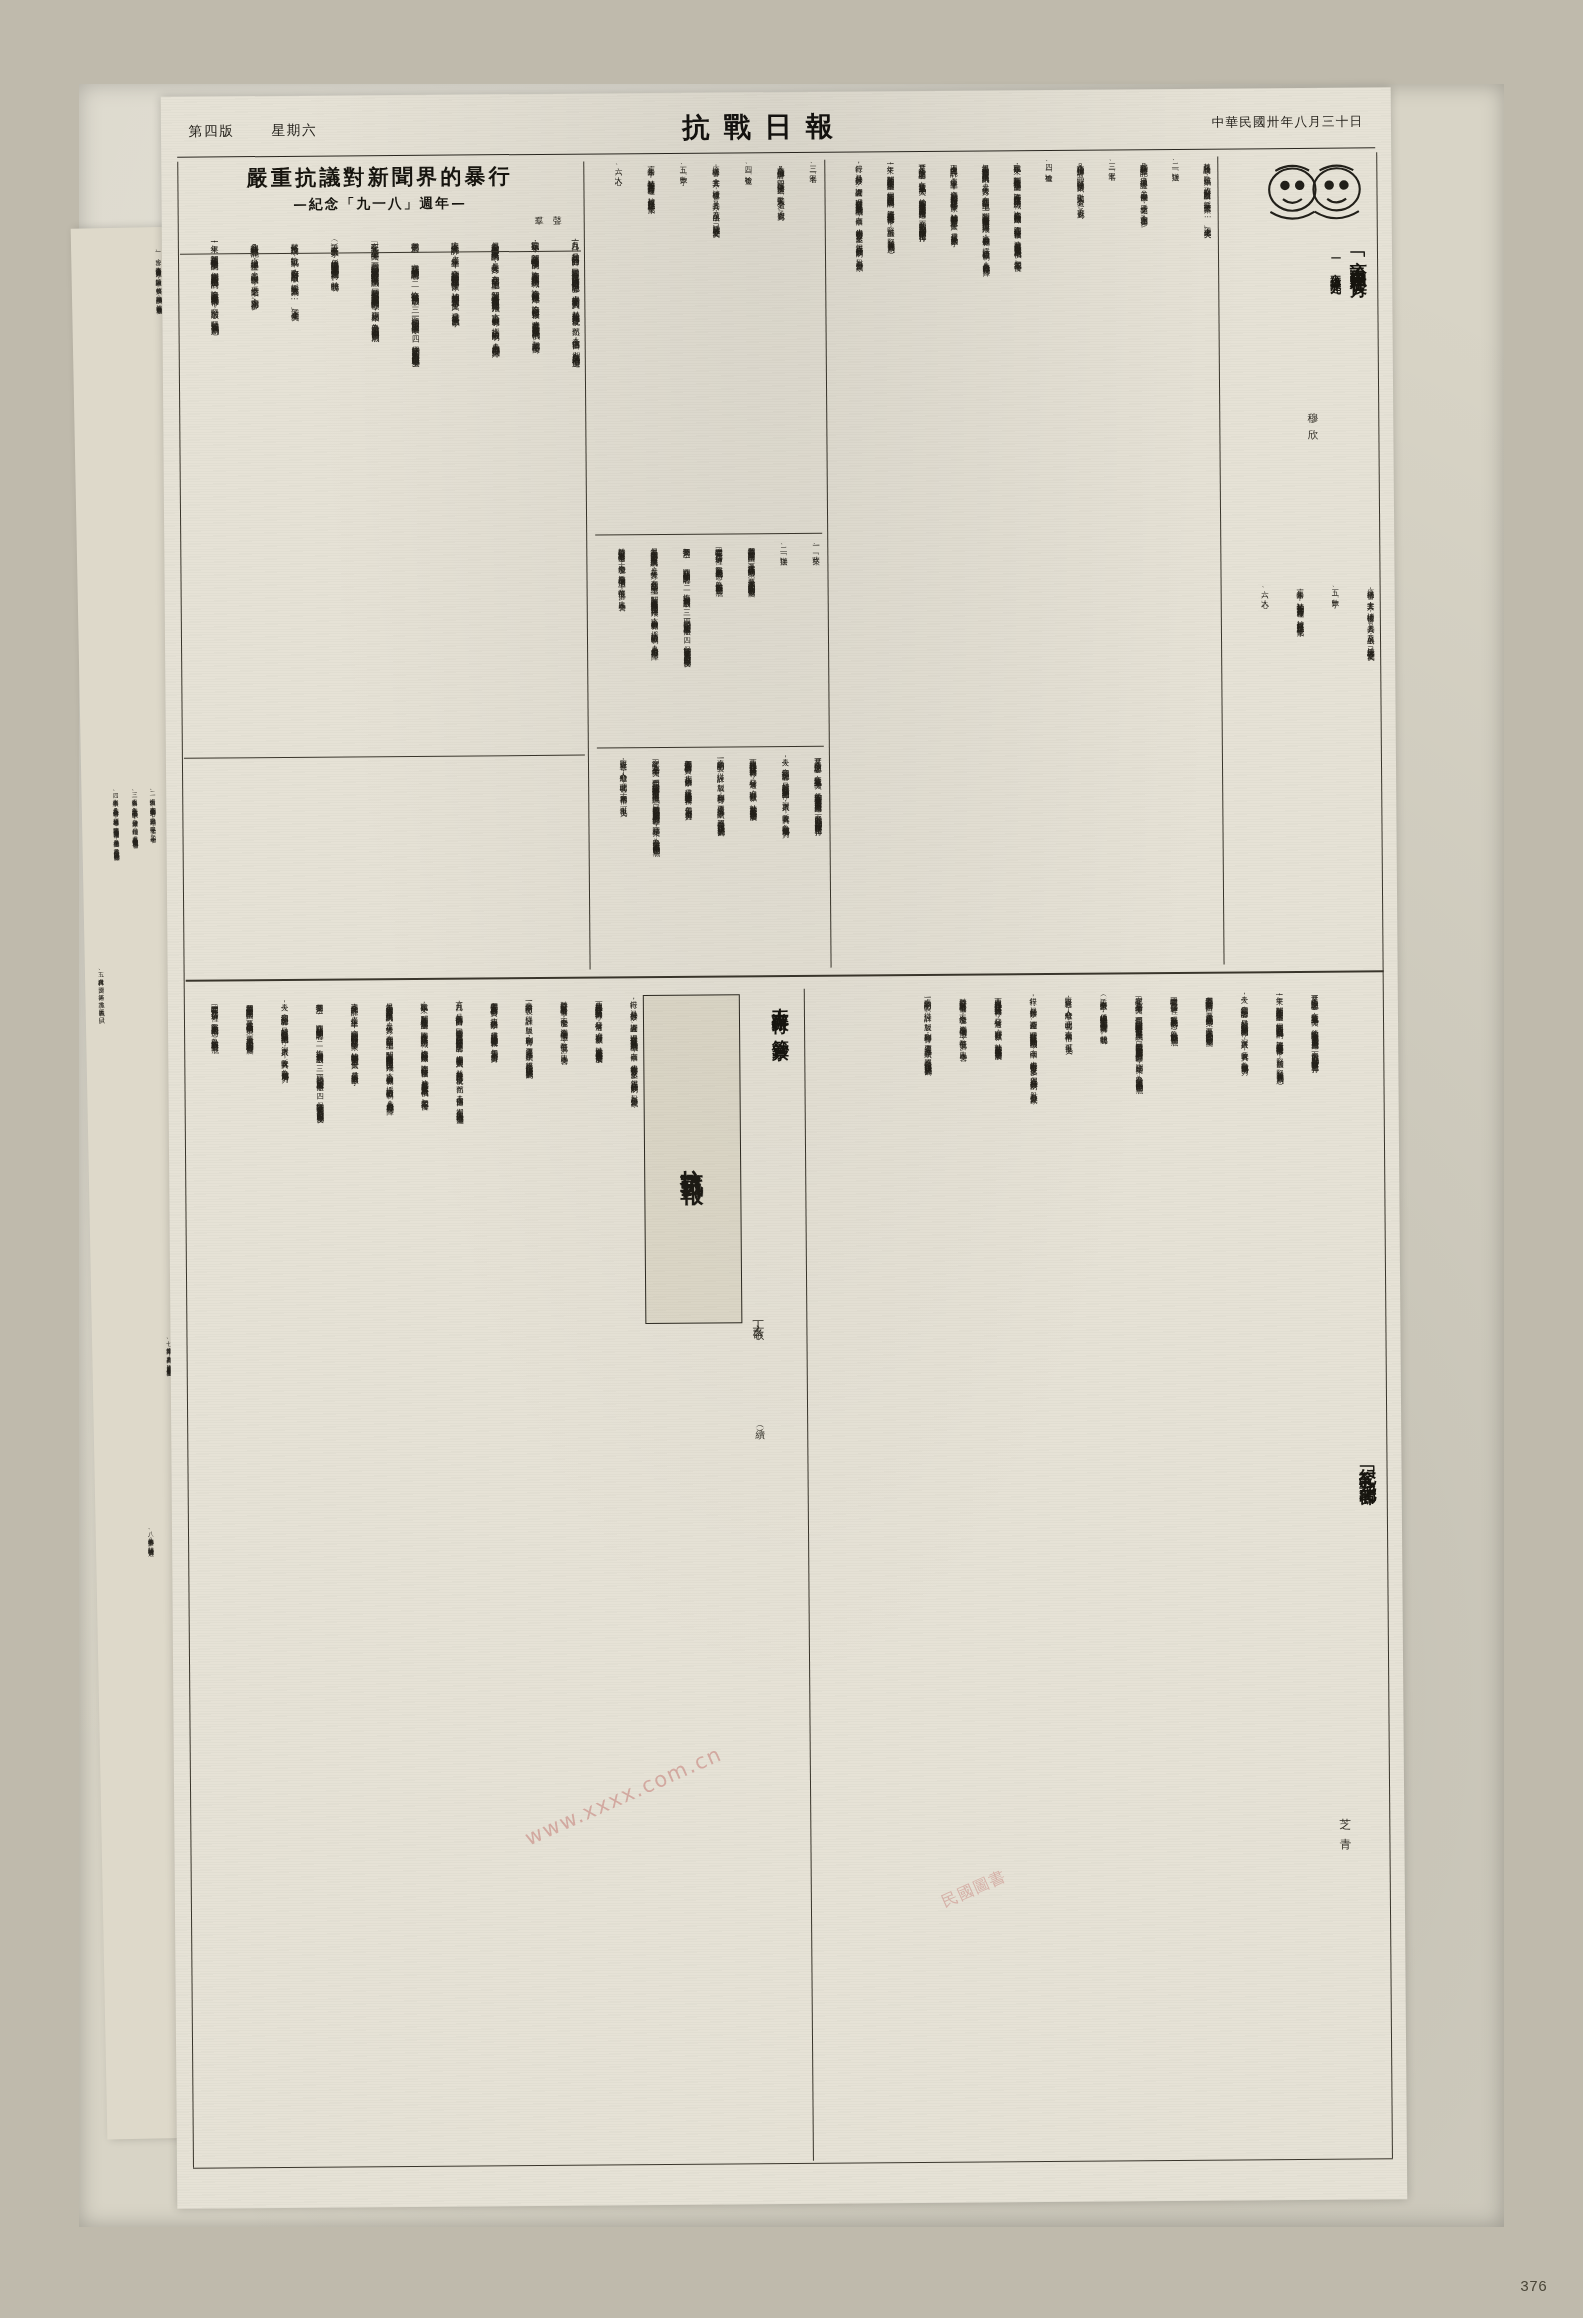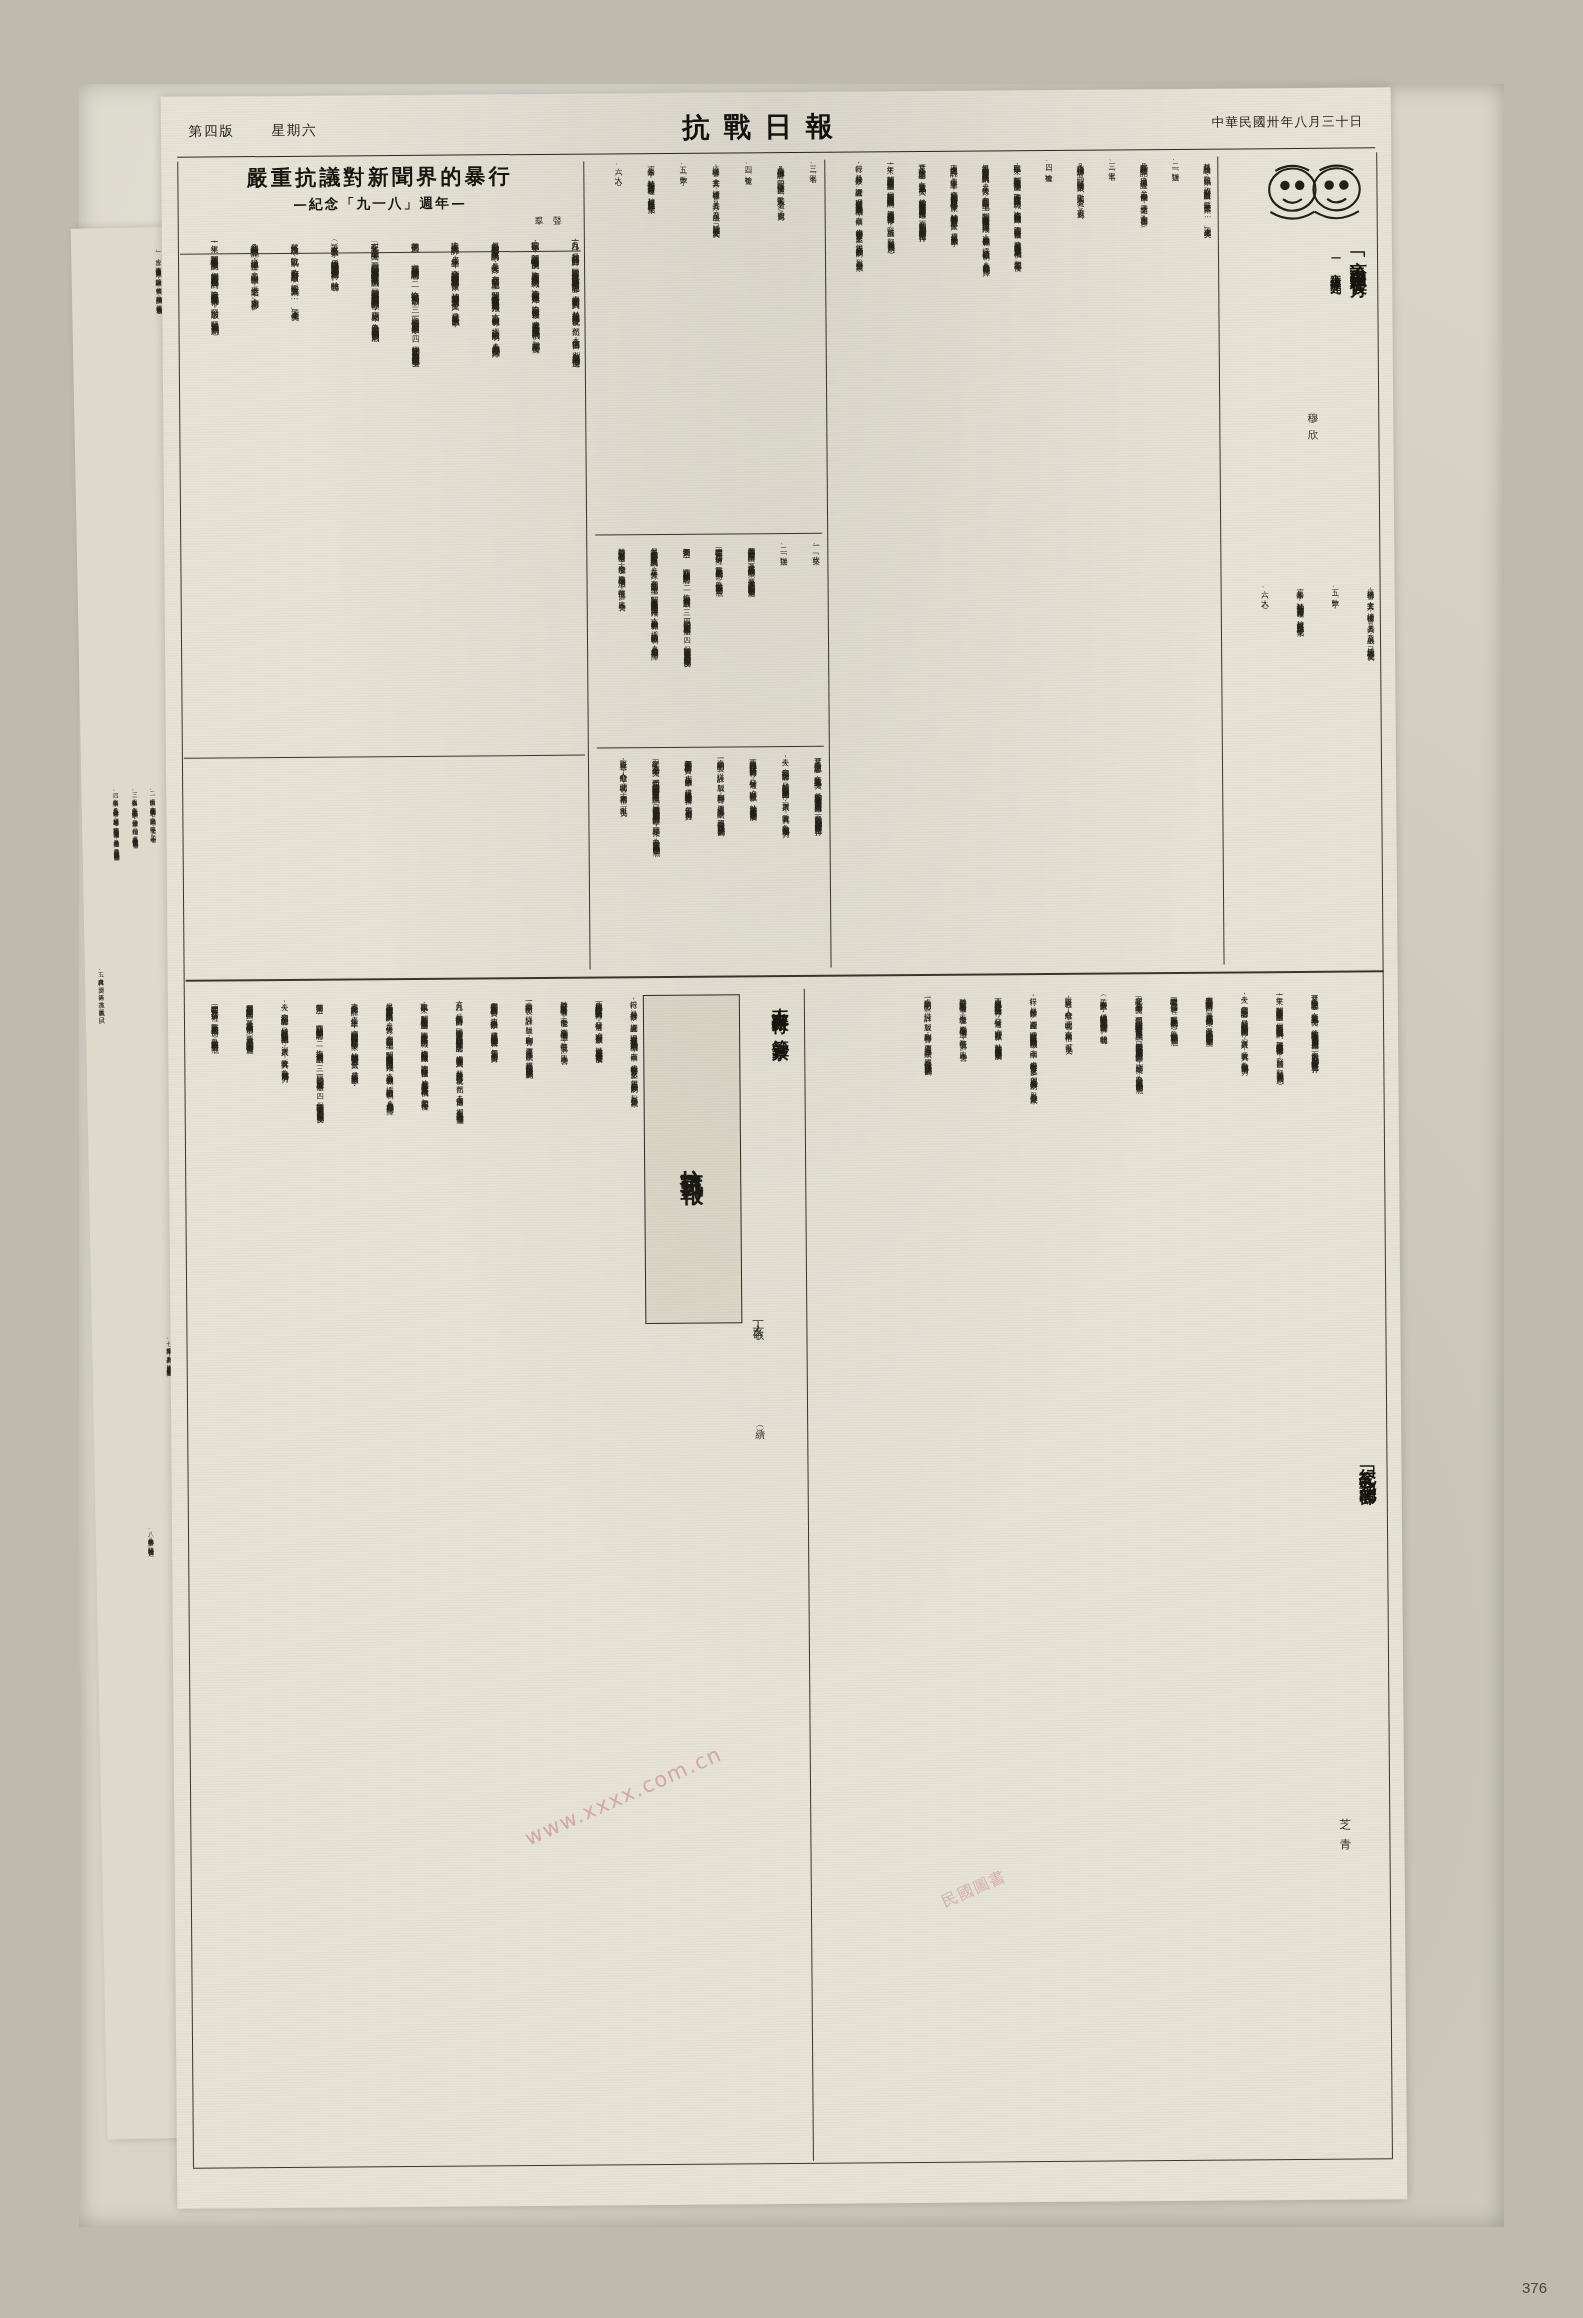--- a/index.html
+++ b/index.html
@@ -139,21 +139,21 @@
     pointer-events:none;
   }
   .wm2{
     position:absolute;left:940px;top:1879px;
     transform:rotate(-24deg);
     font-size:16px;color:rgba(170,40,40,.26);
     letter-spacing:1.1px;pointer-events:none;
   }
   .folio{
     position:absolute;right:37px;bottom:23px;font-size:15px;color:#4a4638;
-    font-family:Liberation Sans, sans-serif;
+    font-family:Liberation Mono, monospace;
   }
   .redstamp{
     position:absolute;left:111px;top:876px;width:21px;height:132px;
     transform:rotate(-1deg);
     writing-mode:vertical-rl;text-orientation:upright;
     color:rgba(160,50,45,.55);font-size:10.6px;letter-spacing:2.1px;
   }
   .dividerline{position:absolute;background:#3a362c;}
 </style>
 </head>

